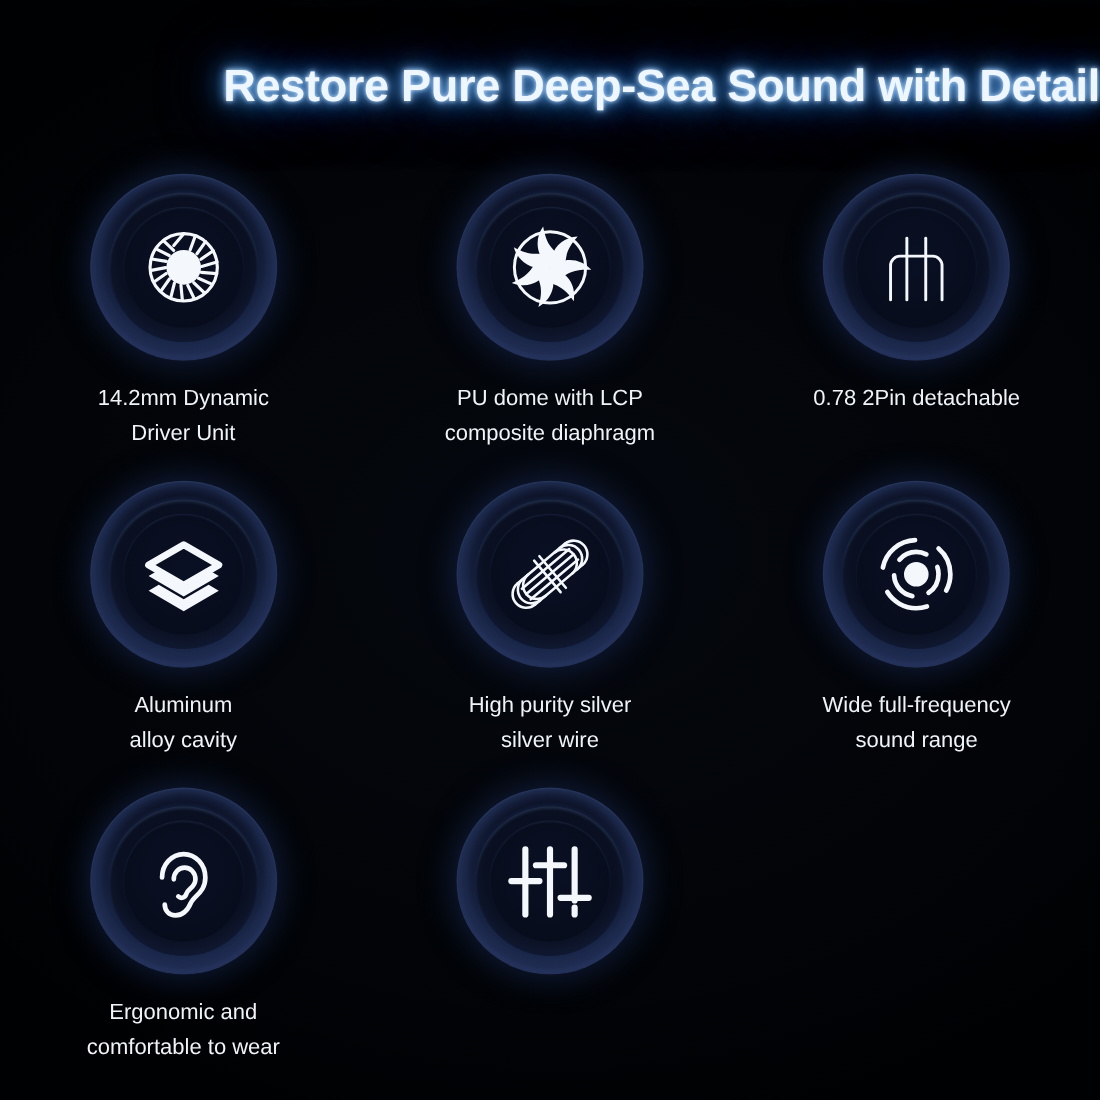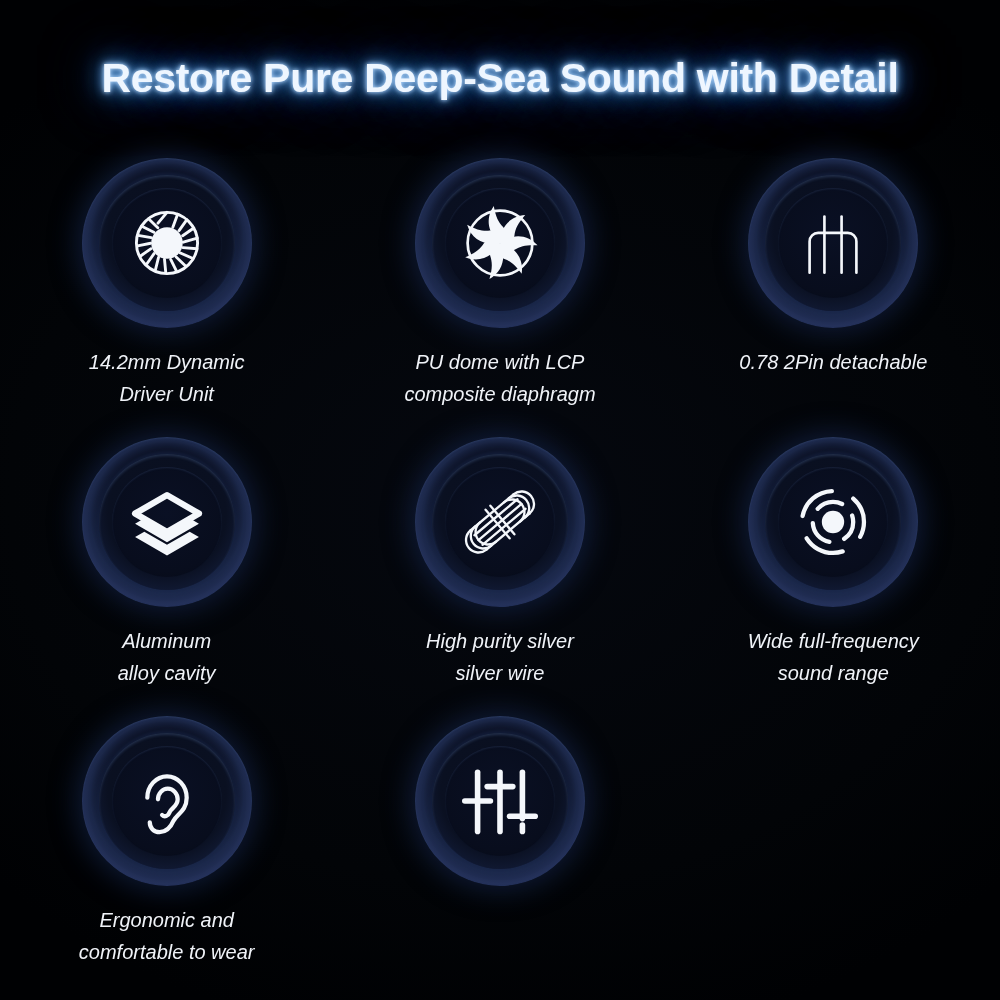--- a/index.html
+++ b/index.html
@@ -13,21 +13,21 @@
     position:relative;
     width:1000px; height:1000px;
     background:
       radial-gradient(ellipse 70% 55% at 50% 50%, #05080f 0%, #020407 70%, #000103 100%);
   }
 
   
   .title-wrap {
     position:absolute;
     top:55px; left:0; width:1000px;
-    text-align:center;
+    text-align:right;
   }
   .title {
     display:inline-block;
     font-size:41px;
     font-weight:bold;
     letter-spacing:-0.3px;
     color:#eef6ff;
     text-shadow:
       0 0 4px #bcdcff,
       0 0 10px #7fc0ff,
@@ -37,21 +37,20 @@
   }
 
   
   .grid {
     position:absolute;
     top:150px; left:0;
     width:1000px;
     display:grid;
     grid-template-columns:repeat(3,1fr);
     grid-template-rows:repeat(3,279px);
-    font-style:italic;
   }
   .cell {
     display:flex;
     flex-direction:column;
     align-items:center;
   }
 
   
   .badge {
     position:relative;

